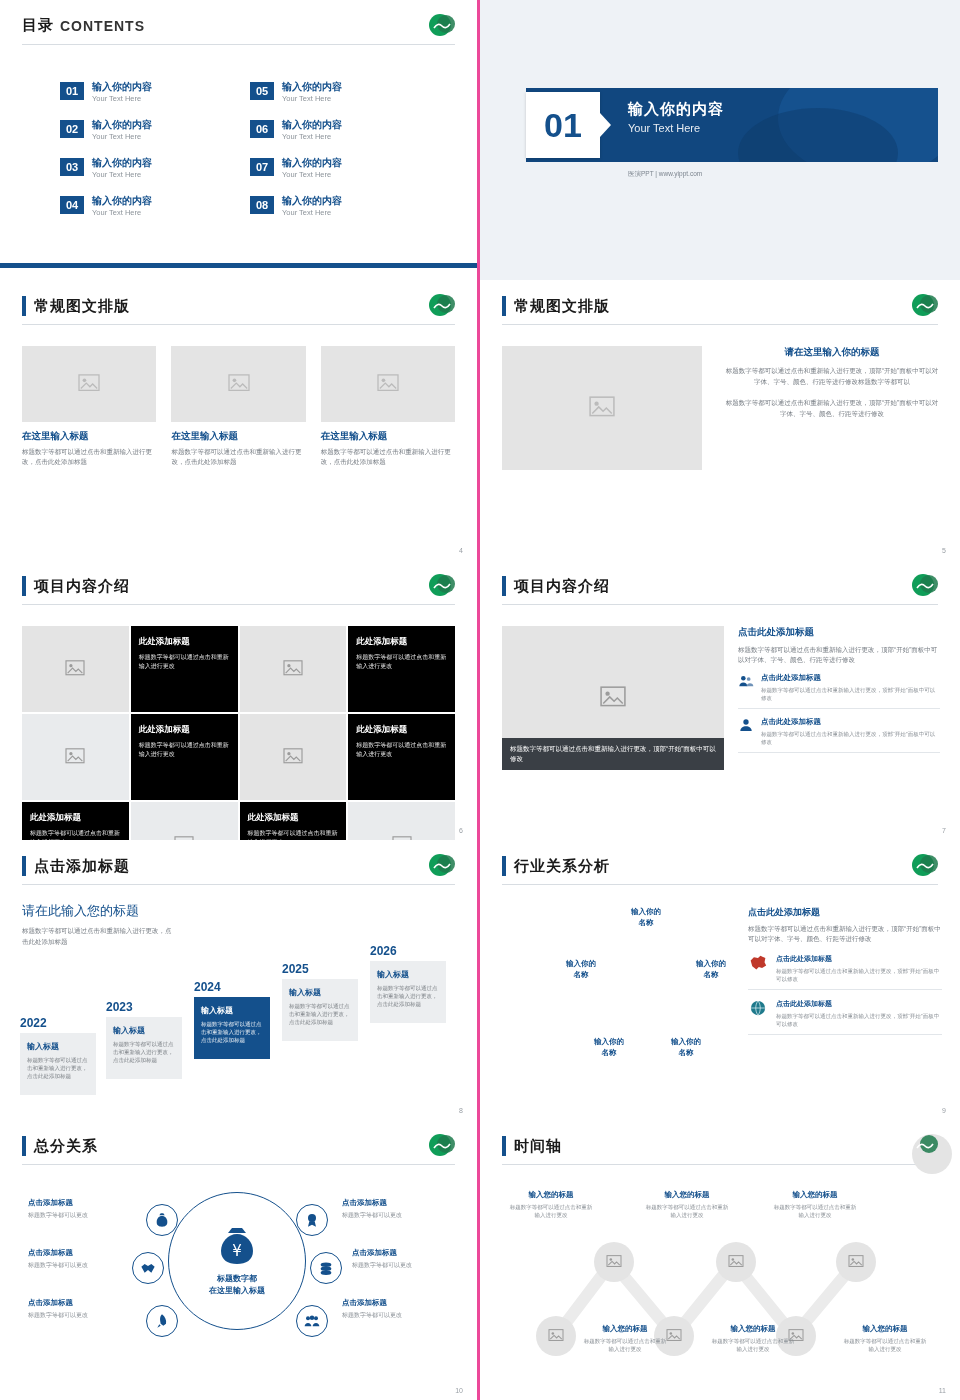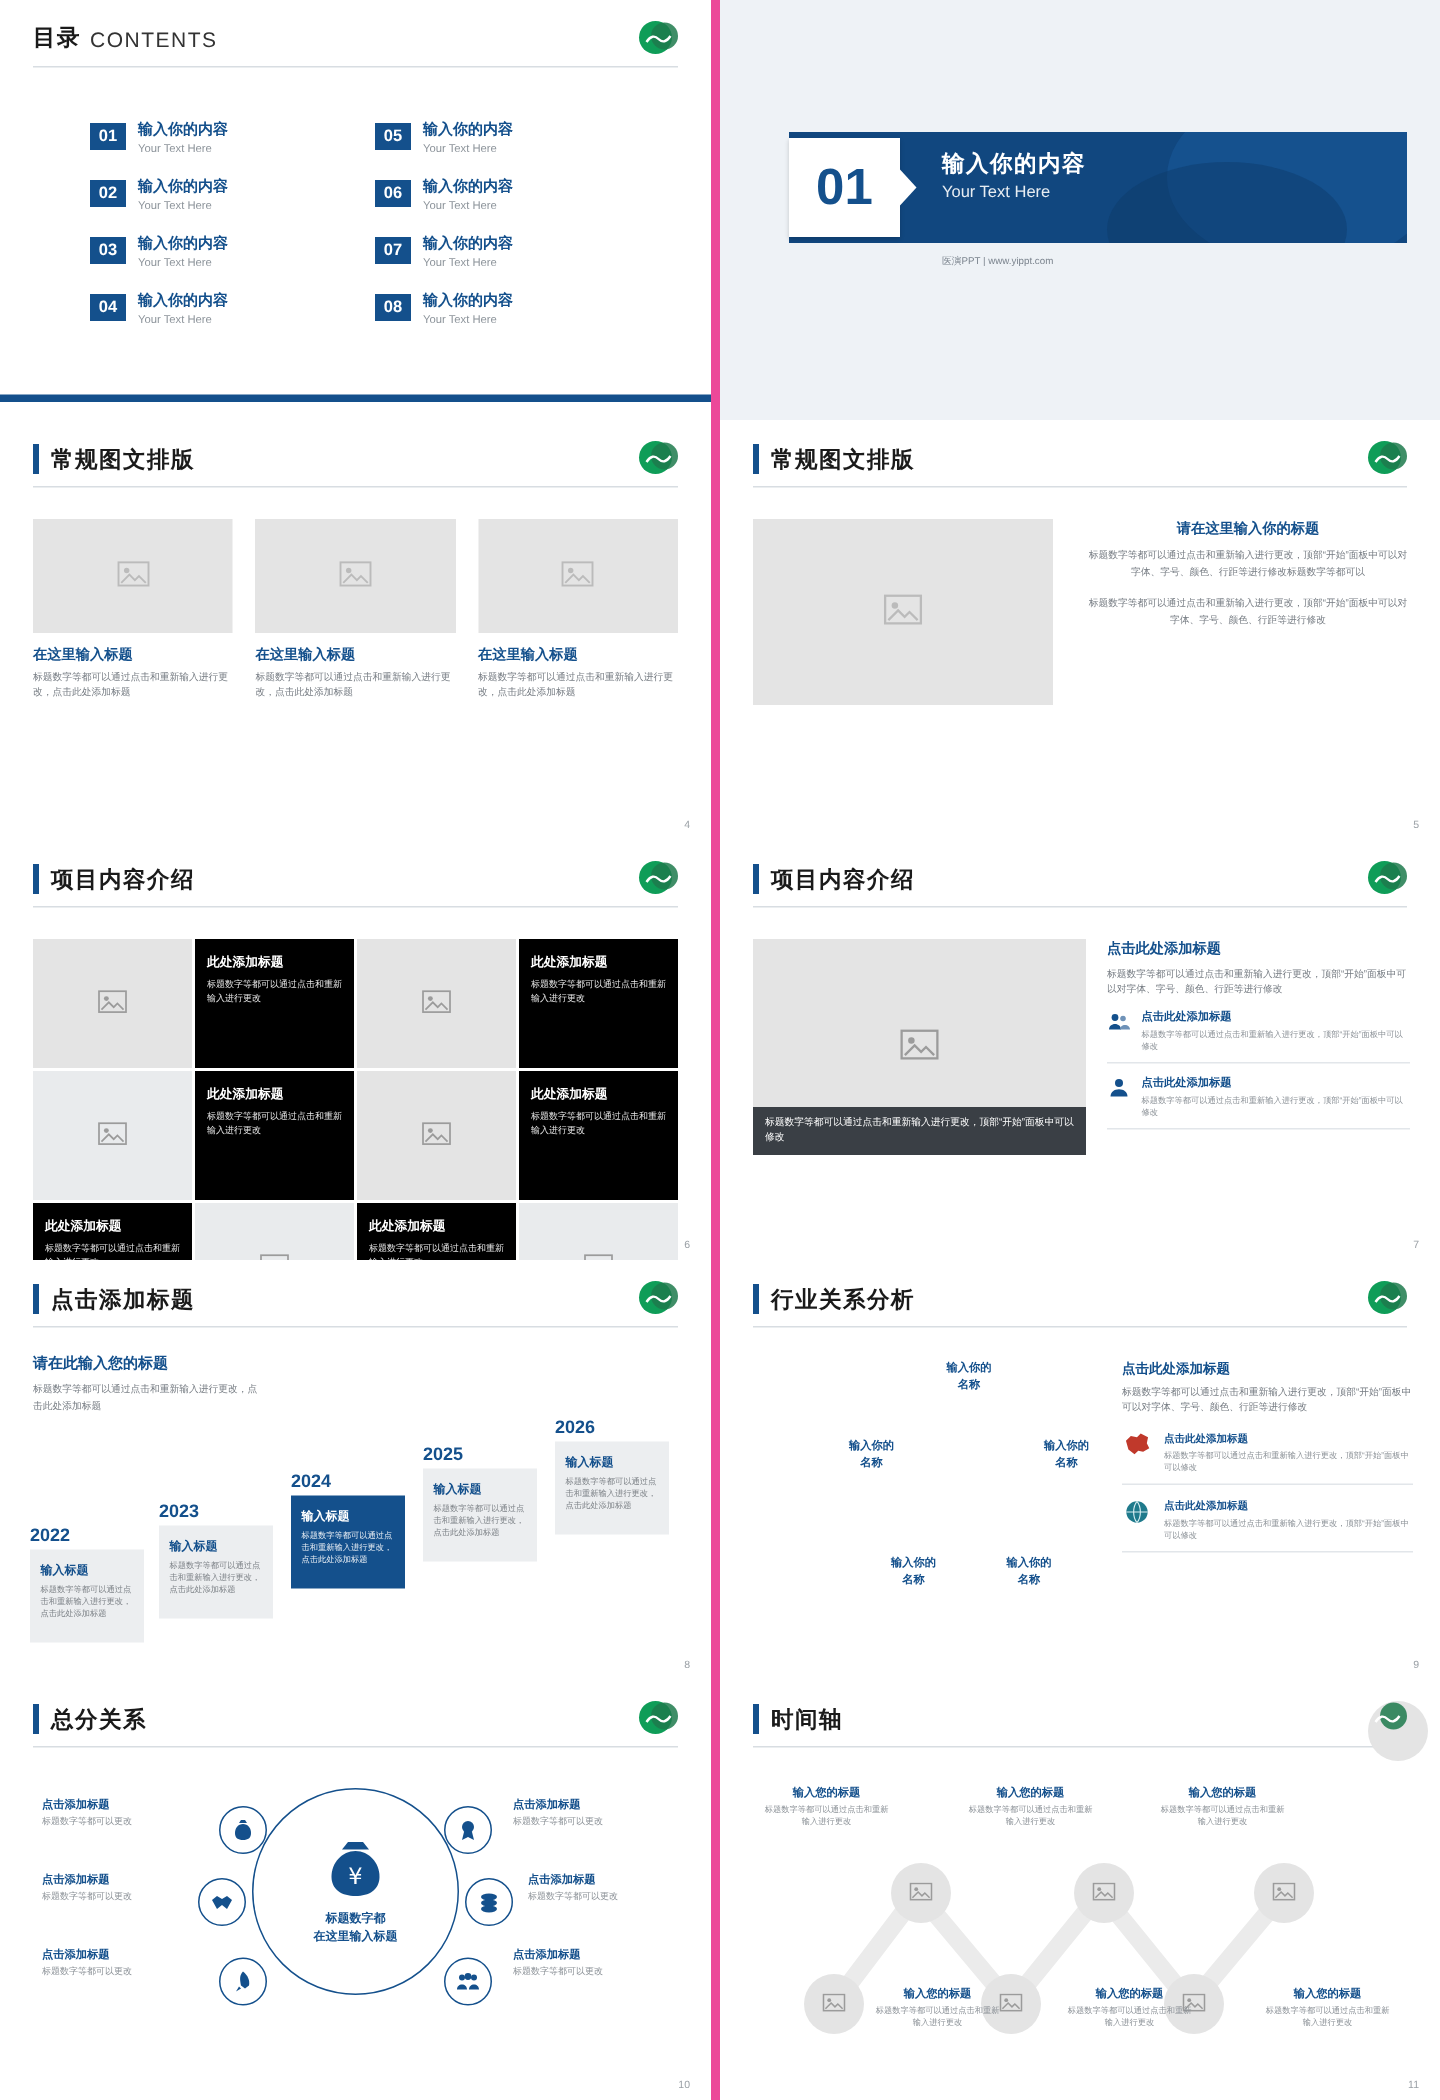--- a/index.html
+++ b/index.html
@@ -1,30 +1,30 @@
 <!DOCTYPE html>
 <html><head>
 <meta charset="utf-8">
 <style>
   html,body{margin:0;padding:0;}
   body{width:960px;height:1400px;background:#ffffff;font-family:"Liberation Sans",sans-serif;color:#222;}
   .deck{width:960px;height:1400px;display:flex;flex-wrap:wrap;background:#ffffff;}
   .slide{width:480px;height:280px;box-sizing:border-box;position:relative;background:#ffffff;overflow:hidden;}
-  .slide.left{border-right:6px solid #ec4899;}
+  .slide.left{border-right:3px solid #ec4899;}
   .pagenum{position:absolute;right:14px;bottom:6px;font-size:7px;color:#9aa0a6;}
   
   .logo{position:absolute;width:26px;height:22px;}
   .logo .circ{position:absolute;left:0;top:0;width:22px;height:22px;border-radius:50%;background:#0f9d58;}
   .logo .circ2{position:absolute;left:8px;top:1px;width:18px;height:18px;border-radius:50%;background:#1d7a4c;opacity:.85;}
   .logo .wave{position:absolute;left:4px;top:8px;width:18px;height:8px;}
   
   .head{position:absolute;left:22px;top:16px;display:flex;align-items:center;}
   .head .bar{width:4px;height:20px;background:#14508c;margin-right:8px;}
   .head .t1{font-size:15px;font-weight:bold;letter-spacing:1px;color:#1a1a1a;}
-  .head .t2{font-size:14px;font-weight:normal;letter-spacing:1px;color:#333;margin-left:6px;}
+  .head .t2{font-size:14px;font-weight:bold;letter-spacing:1px;color:#333;margin-left:6px;}
   .rule{position:absolute;left:22px;right:22px;top:44px;height:1px;background:#d8dde2;}
   
   .s1{background:#fff;}
   .s1 .bottomband{position:absolute;left:0;right:0;bottom:12px;height:5px;background:#14508c;}
   .toc{position:absolute;left:60px;top:80px;width:380px;display:flex;flex-wrap:wrap;}
   .toc .item{width:50%;height:34px;display:flex;align-items:flex-start;margin-bottom:4px;}
   .toc .num{width:24px;height:18px;background:#14508c;color:#fff;font-size:11px;font-weight:bold;display:flex;align-items:center;justify-content:center;margin-right:8px;margin-top:2px;}
   .toc .txt .cn{font-size:10px;color:#14508c;font-weight:bold;line-height:13px;}
   .toc .txt .en{font-size:7.5px;color:#8d949b;line-height:11px;}
   
@@ -65,21 +65,21 @@
   .s6 .cap{position:absolute;left:22px;top:178px;width:222px;height:32px;background:#3a3f45;color:#fff;font-size:6.5px;line-height:10px;padding:6px 8px;box-sizing:border-box;}
   .s6 .right{position:absolute;left:258px;top:66px;right:20px;}
   .s6 .right h4{margin:0 0 6px;font-size:9.5px;color:#14508c;font-weight:bold;}
   .s6 .right p{margin:0 0 8px;font-size:6.5px;line-height:10px;color:#767c83;}
   .s6 .irow{display:flex;align-items:flex-start;margin-top:8px;border-bottom:1px solid #e2e6ea;padding-bottom:6px;}
   .s6 .ic{width:16px;height:16px;margin-right:7px;flex:none;color:#14508c;}
   .s6 .irow h5{margin:0 0 3px;font-size:7.5px;color:#14508c;font-weight:bold;}
   .s6 .irow p{margin:0;font-size:5.5px;line-height:8px;color:#8b9197;}
   
   .s7 .lead{position:absolute;left:22px;top:62px;width:150px;}
-  .s7 .lead h4{margin:0 0 5px;font-size:10px;color:#14508c;font-weight:bold;}
+  .s7 .lead h4{margin:0 0 5px;font-size:13px;color:#14508c;font-weight:normal;}
   .s7 .lead p{margin:0;font-size:6.5px;line-height:11px;color:#767c83;}
   .s7 .steps{position:absolute;left:16px;top:104px;right:14px;height:130px;}
   .s7 .step{position:absolute;width:76px;}
   .s7 .yr{font-size:12px;font-weight:bold;color:#14508c;margin-bottom:3px;}
   .s7 .card{background:#eceef0;padding:8px 7px;box-sizing:border-box;}
   .s7 .card h5{margin:0 0 4px;font-size:8px;font-weight:bold;color:#14508c;}
   .s7 .card p{margin:0;font-size:5.5px;line-height:8px;color:#7d8287;}
   .s7 .card.acc{background:#14508c;}
   .s7 .card.acc h5,.s7 .card.acc p{color:#fff;}
   .s7 .card.acc p{opacity:.9;}

